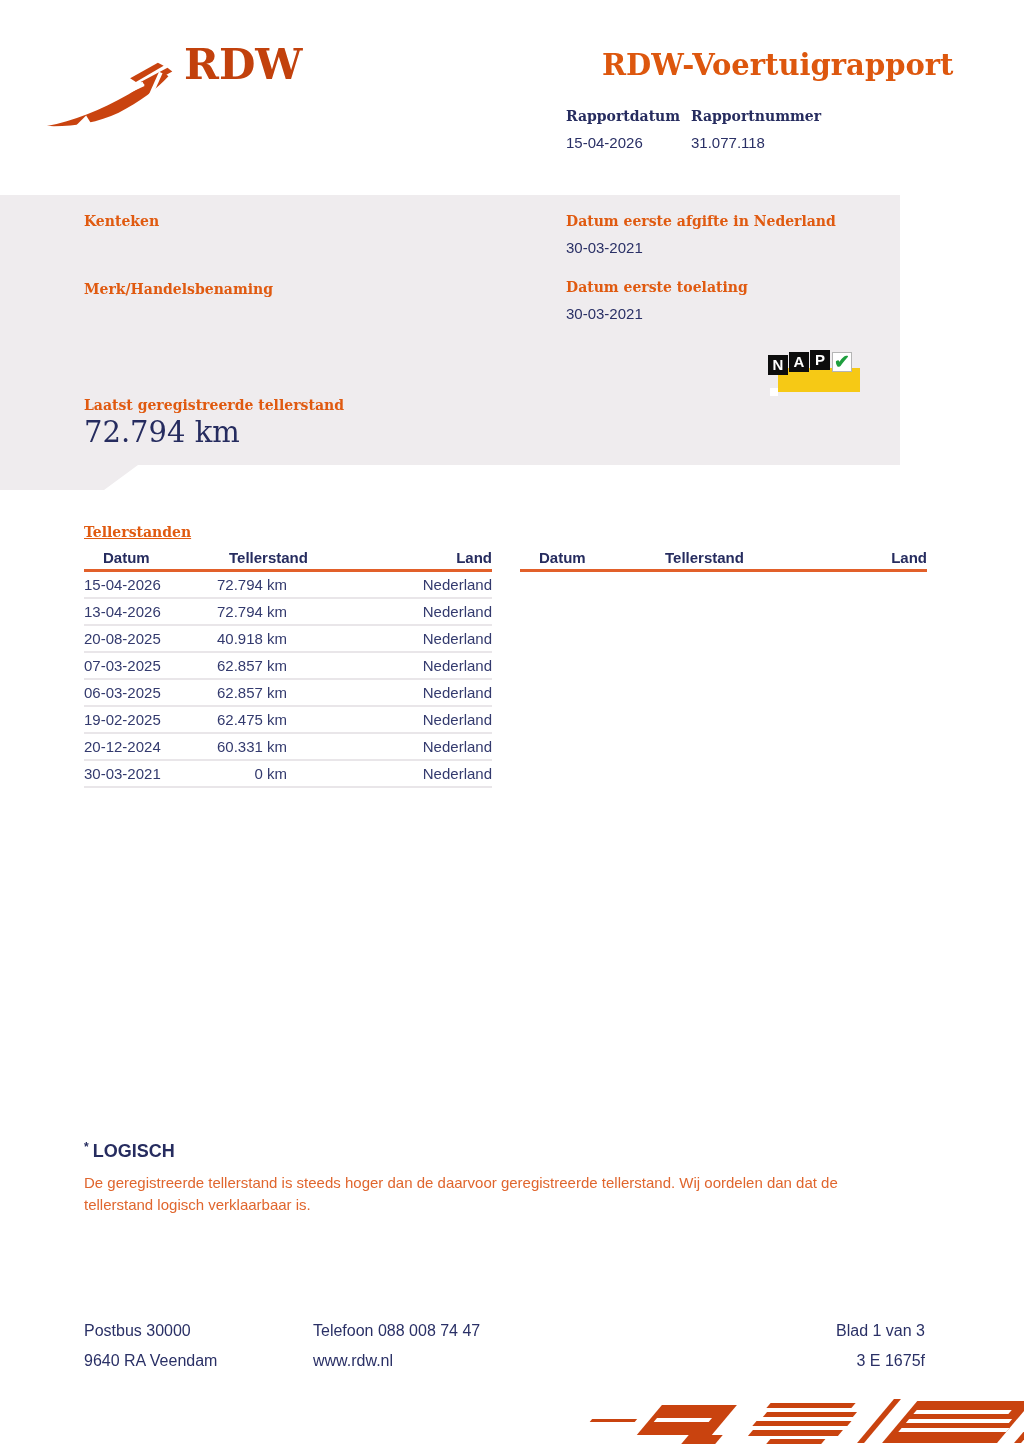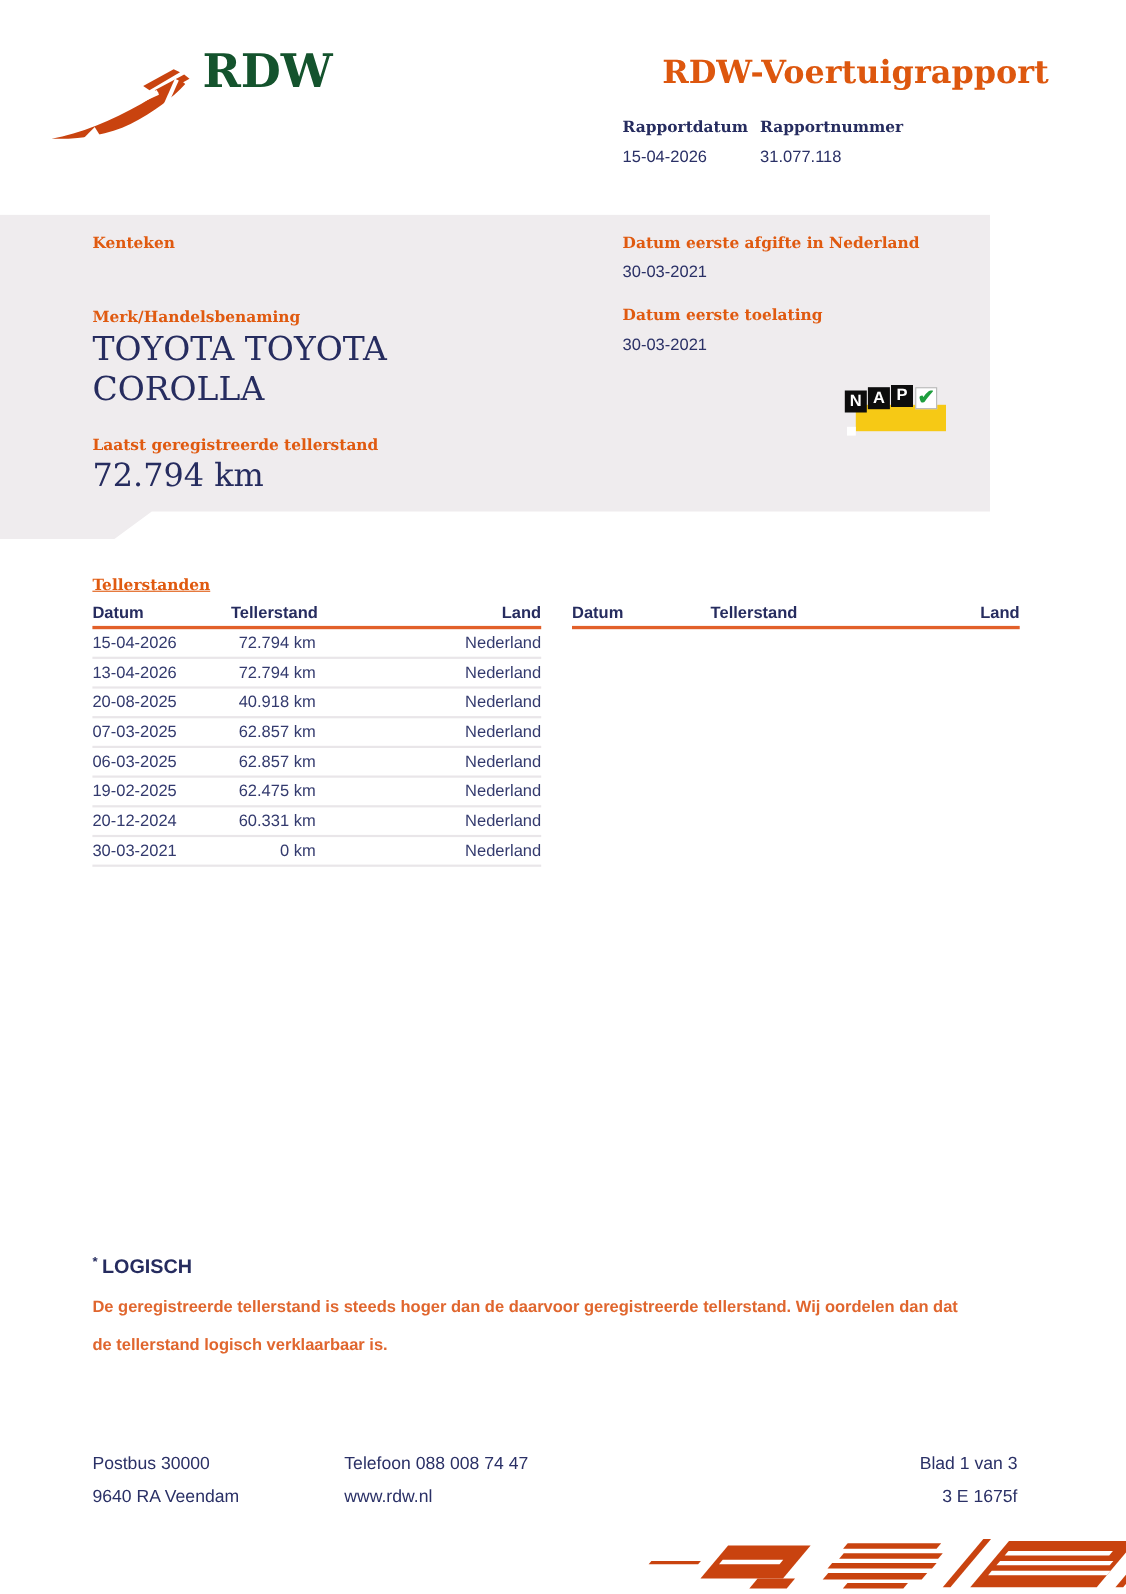--- a/index.html
+++ b/index.html
@@ -6,21 +6,21 @@
   #page {
     position:relative; width:1024px; height:1449px; background:#ffffff;
     font-family:"Liberation Sans", sans-serif; overflow:hidden;
   }
   .abs { position:absolute; }
   .orange-label {
     font-family:"DejaVu Serif", serif; font-weight:bold;
     color:#E05A10; font-size:14px; white-space:nowrap;
   }
   
-  .logo-text { font-family:"DejaVu Serif", serif; font-weight:bold; font-size:42px; color:#14532d; }
+  .logo-text { font-family:"DejaVu Serif", serif; font-weight:bold; font-size:42px; color:#c2410c; }
   .doc-title { font-family:"DejaVu Serif", serif; font-weight:bold; font-size:29px; color:#DD570E; white-space:nowrap;margin-left:36px; }
   .meta-label { font-family:"DejaVu Serif", serif; font-weight:bold; font-size:14px; color:#262C5F; white-space:nowrap; }
   .meta-value { font-size:15px; color:#2A3066; white-space:nowrap; }
   
   .greybox {
     position:absolute; left:0; top:195px; width:900px; height:295px; background:#EFECEE;
     clip-path: polygon(0 0, 910px 0, 910px 270px, 138px 270px, 104px 295px, 0 295px);
   }
   .big-value { font-family:"DejaVu Serif", serif; font-size:30px; color:#262C5F; }
   .oordeel {
@@ -40,33 +40,33 @@
     box-sizing:border-box; color:#1E9E3E; font-weight:bold; font-size:19px; line-height:17px; text-align:center;
   }
   .nap-white-sq { position:absolute; left:2px; top:38px; width:8px; height:8px; background:#fff; }
   
   .section-title { font-family:"DejaVu Serif", serif; font-weight:bold; font-size:14px; color:#E05A10; }
   .odo-table { position:absolute; top:546px; }
   .odo-head {
     display:grid; grid-template-columns:126px 77px 1fr; height:23px; align-items:center;
     border-bottom:3px solid #E2602A;
   }
-  .odo-head > div { font-weight:bold; font-size:15px; color:#262C5F; white-space:nowrap; }
+  .odo-head > div { font-weight:bold; font-size:15px; color:#262C5F; white-space:nowrap;margin-left:19px; }
   .odo-head .c3 { text-align:right; }
   .odo-row {
     display:grid; grid-template-columns:126px 77px 1fr; height:25px; align-items:center;
     border-bottom:2px solid #E9E6E9;
   }
   .odo-row > div { font-size:15px; color:#333A6E; white-space:nowrap; }
   .odo-row .c2 { text-align:right; }
   .odo-row .c3 { text-align:right; }
   
   .footnote-title { font-weight:bold; font-size:18px; color:#262C5F; }
   .footnote-star { font-size:12px; vertical-align:6px; margin-right:4px; color:#262C5F; }
-  .footnote-text { font-size:15px; line-height:34px; color:#E0662E; width:800px;font-weight:bold; }
+  .footnote-text { font-size:15px; line-height:22px; color:#E0662E; width:800px; }
   
   .foot { font-size:16px; color:#2A3066; white-space:nowrap; }
 </style>
 </head>
 <body>
 
 <div id="page">
 
   <div class="abs" style="left:44px; top:56px; width:134px; height:75px;">
     <svg width="134" height="75" viewBox="0 0 140 78">
@@ -92,21 +92,20 @@
   <div class="abs meta-label" style="left:566px; top:108px;">Rapportdatum</div>
   <div class="abs meta-label" style="left:691px; top:108px;">Rapportnummer</div>
   <div class="abs meta-value" style="left:566px; top:134px;">15-04-2026</div>
   <div class="abs meta-value" style="left:691px; top:134px;">31.077.118</div>
 
   <div class="greybox">
 
     <div class="abs orange-label" style="left:84px; top:18px;">Kenteken</div>
 
     <div class="abs orange-label" style="left:84px; top:86px;">Merk/Handelsbenaming</div>
-    <div class="abs big-value" style="left:84px; top:104px; width:330px; line-height:37px;">TOYOTA TOYOTA COROLLA</div>
 
     <div class="abs orange-label" style="left:84px; top:202px;">Laatst geregistreerde tellerstand</div>
     <div class="abs big-value" style="left:84px; top:220px; font-size:29px;">72.794 km</div>
 
     <div class="abs orange-label" style="left:566px; top:18px;">Datum eerste afgifte in Nederland</div>
     <div class="abs meta-value" style="left:566px; top:44px;">30-03-2021</div>
 
     <div class="abs orange-label" style="left:566px; top:84px;">Datum eerste toelating</div>
     <div class="abs meta-value" style="left:566px; top:110px;">30-03-2021</div>
 

